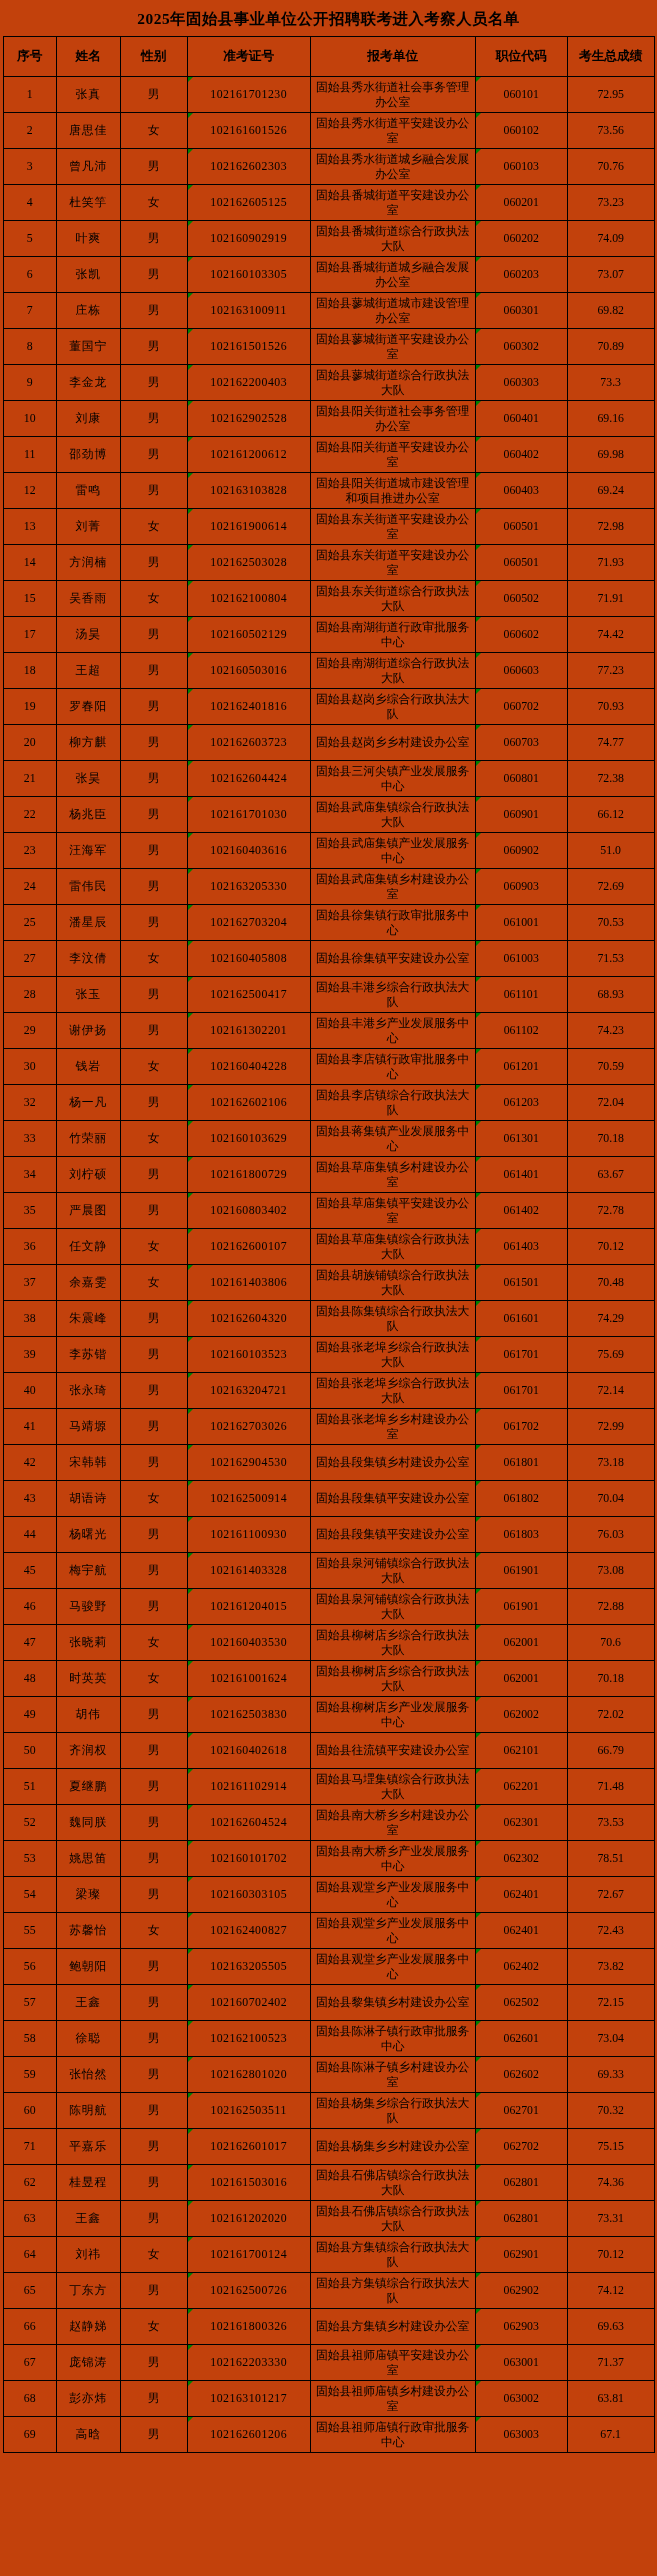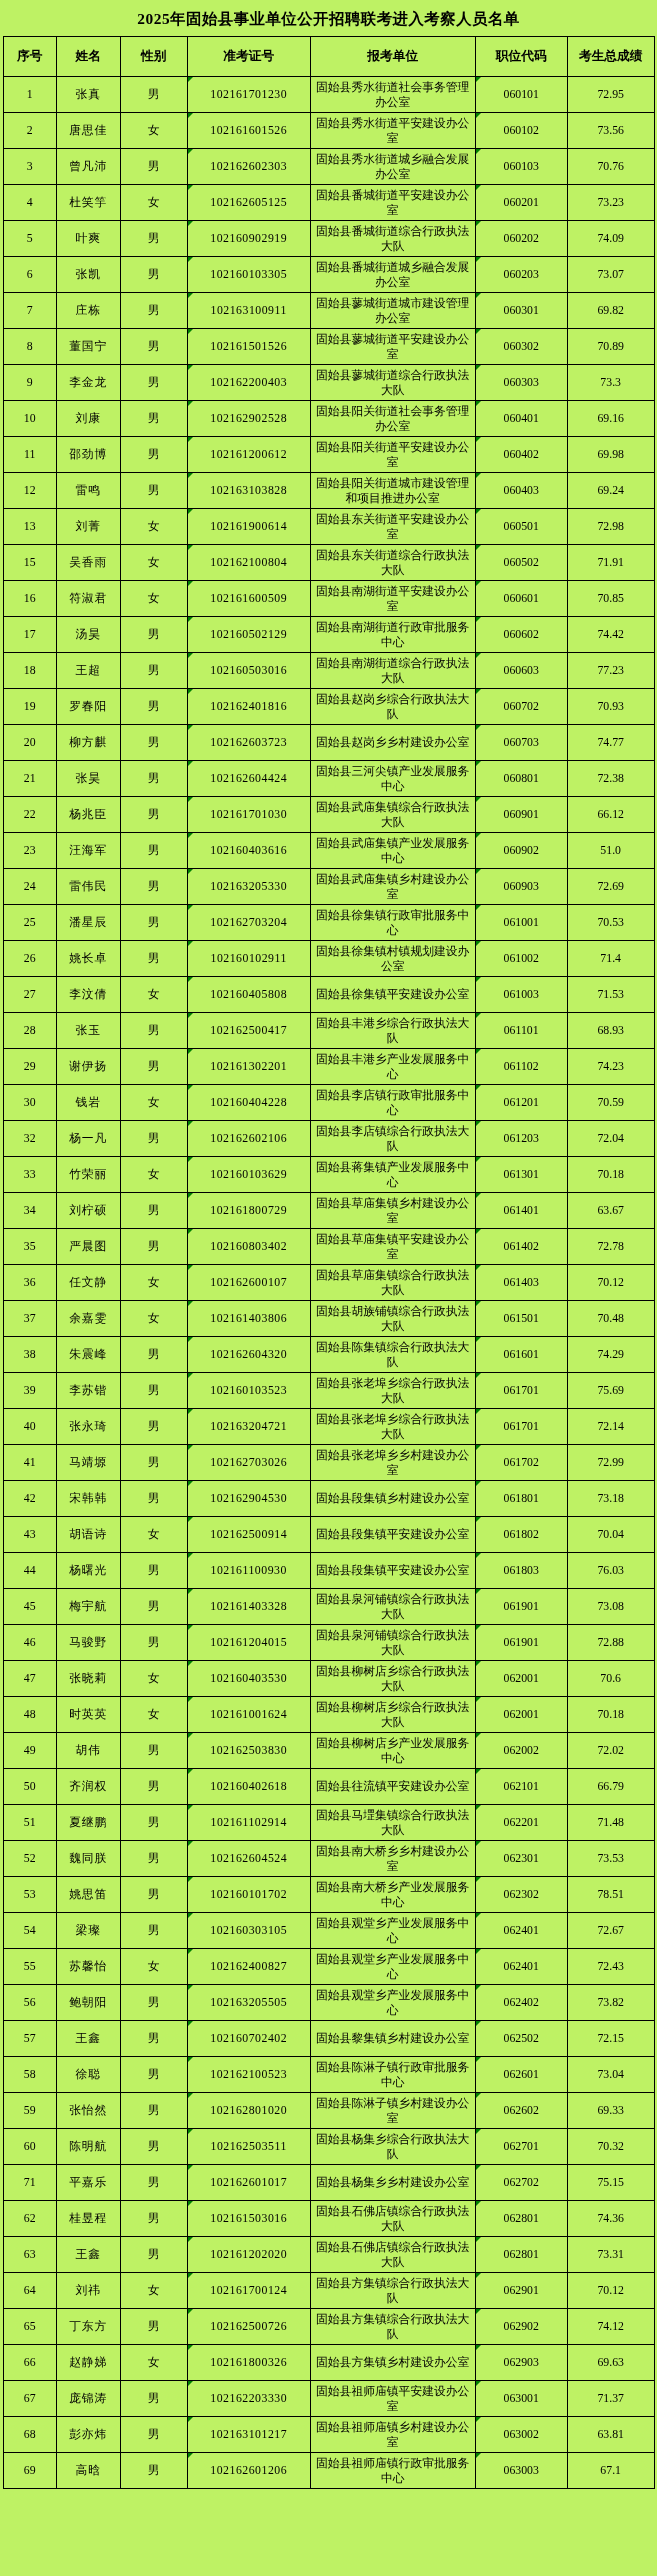--- a/index.html
+++ b/index.html
@@ -9,21 +9,21 @@
     width: 657px;
   }
   body {
     font-family: "Liberation Serif", "DejaVu Serif", serif;
     color: #000000;
   }
   .page {
     width: 657px;
     height: 2576px;
     overflow: hidden;
-    background: #bef264;
+    background: #c2410c;
   }
   .doc-title {
     height: 36px;
     line-height: 38px;
     text-align: center;
     font-size: 15.4px;
     font-weight: bold;
     color: #000000;
     letter-spacing: 0.5px;
     margin: 0;
@@ -209,38 +209,38 @@
         <tr>
           <td class="col-index">13</td>
           <td class="col-name">刘菁</td>
           <td class="col-gender">女</td>
           <td class="col-exam_no">102161900614<span class="corner-marker" style="border-top-color: rgb(0, 128, 0);"></span></td>
           <td class="col-unit">固始县东关街道平安建设办公室</td>
           <td class="col-position_code">060501<span class="corner-marker" style="border-top-color: rgb(0, 128, 0);"></span></td>
           <td class="col-total_score">72.98</td>
         </tr>
         <tr>
+          <td class="col-index">14</td>
+          <td class="col-name">方润楠</td>
+          <td class="col-gender">男</td>
+          <td class="col-exam_no">102162503028<span class="corner-marker" style="border-top-color: rgb(0, 128, 0);"></span></td>
+          <td class="col-unit">固始县东关街道平安建设办公室</td>
+          <td class="col-position_code">060501<span class="corner-marker" style="border-top-color: rgb(0, 128, 0);"></span></td>
+          <td class="col-total_score">71.93</td>
+        </tr>
+        <tr>
           <td class="col-index">15</td>
           <td class="col-name">吴香雨</td>
           <td class="col-gender">女</td>
           <td class="col-exam_no">102162100804<span class="corner-marker" style="border-top-color: rgb(0, 128, 0);"></span></td>
           <td class="col-unit">固始县东关街道综合行政执法大队</td>
           <td class="col-position_code">060502<span class="corner-marker" style="border-top-color: rgb(0, 128, 0);"></span></td>
           <td class="col-total_score">71.91</td>
         </tr>
         <tr>
-          <td class="col-index">16</td>
-          <td class="col-name">符淑君</td>
-          <td class="col-gender">女</td>
-          <td class="col-exam_no">102161600509<span class="corner-marker" style="border-top-color: rgb(0, 128, 0);"></span></td>
-          <td class="col-unit">固始县南湖街道平安建设办公室</td>
-          <td class="col-position_code">060601<span class="corner-marker" style="border-top-color: rgb(0, 128, 0);"></span></td>
-          <td class="col-total_score">70.85</td>
-        </tr>
-        <tr>
           <td class="col-index">17</td>
           <td class="col-name">汤昊</td>
           <td class="col-gender">男</td>
           <td class="col-exam_no">102160502129<span class="corner-marker" style="border-top-color: rgb(0, 128, 0);"></span></td>
           <td class="col-unit">固始县南湖街道行政审批服务中心</td>
           <td class="col-position_code">060602<span class="corner-marker" style="border-top-color: rgb(0, 128, 0);"></span></td>
           <td class="col-total_score">74.42</td>
         </tr>
         <tr>
           <td class="col-index">18</td>
@@ -306,29 +306,20 @@
           <td class="col-total_score">72.69</td>
         </tr>
         <tr>
           <td class="col-index">25</td>
           <td class="col-name">潘星辰</td>
           <td class="col-gender">男</td>
           <td class="col-exam_no">102162703204<span class="corner-marker" style="border-top-color: rgb(0, 128, 0);"></span></td>
           <td class="col-unit">固始县徐集镇行政审批服务中心</td>
           <td class="col-position_code">061001<span class="corner-marker" style="border-top-color: rgb(0, 128, 0);"></span></td>
           <td class="col-total_score">70.53</td>
-        </tr>
-        <tr>
-          <td class="col-index">26</td>
-          <td class="col-name">姚长卓</td>
-          <td class="col-gender">男</td>
-          <td class="col-exam_no">102160102911<span class="corner-marker" style="border-top-color: rgb(0, 128, 0);"></span></td>
-          <td class="col-unit">固始县徐集镇村镇规划建设办公室</td>
-          <td class="col-position_code">061002<span class="corner-marker" style="border-top-color: rgb(0, 128, 0);"></span></td>
-          <td class="col-total_score">71.4</td>
         </tr>
         <tr>
           <td class="col-index">27</td>
           <td class="col-name">李汶倩</td>
           <td class="col-gender">女</td>
           <td class="col-exam_no">102160405808<span class="corner-marker" style="border-top-color: rgb(0, 128, 0);"></span></td>
           <td class="col-unit">固始县徐集镇平安建设办公室</td>
           <td class="col-position_code">061003<span class="corner-marker" style="border-top-color: rgb(0, 128, 0);"></span></td>
           <td class="col-total_score">71.53</td>
         </tr>

